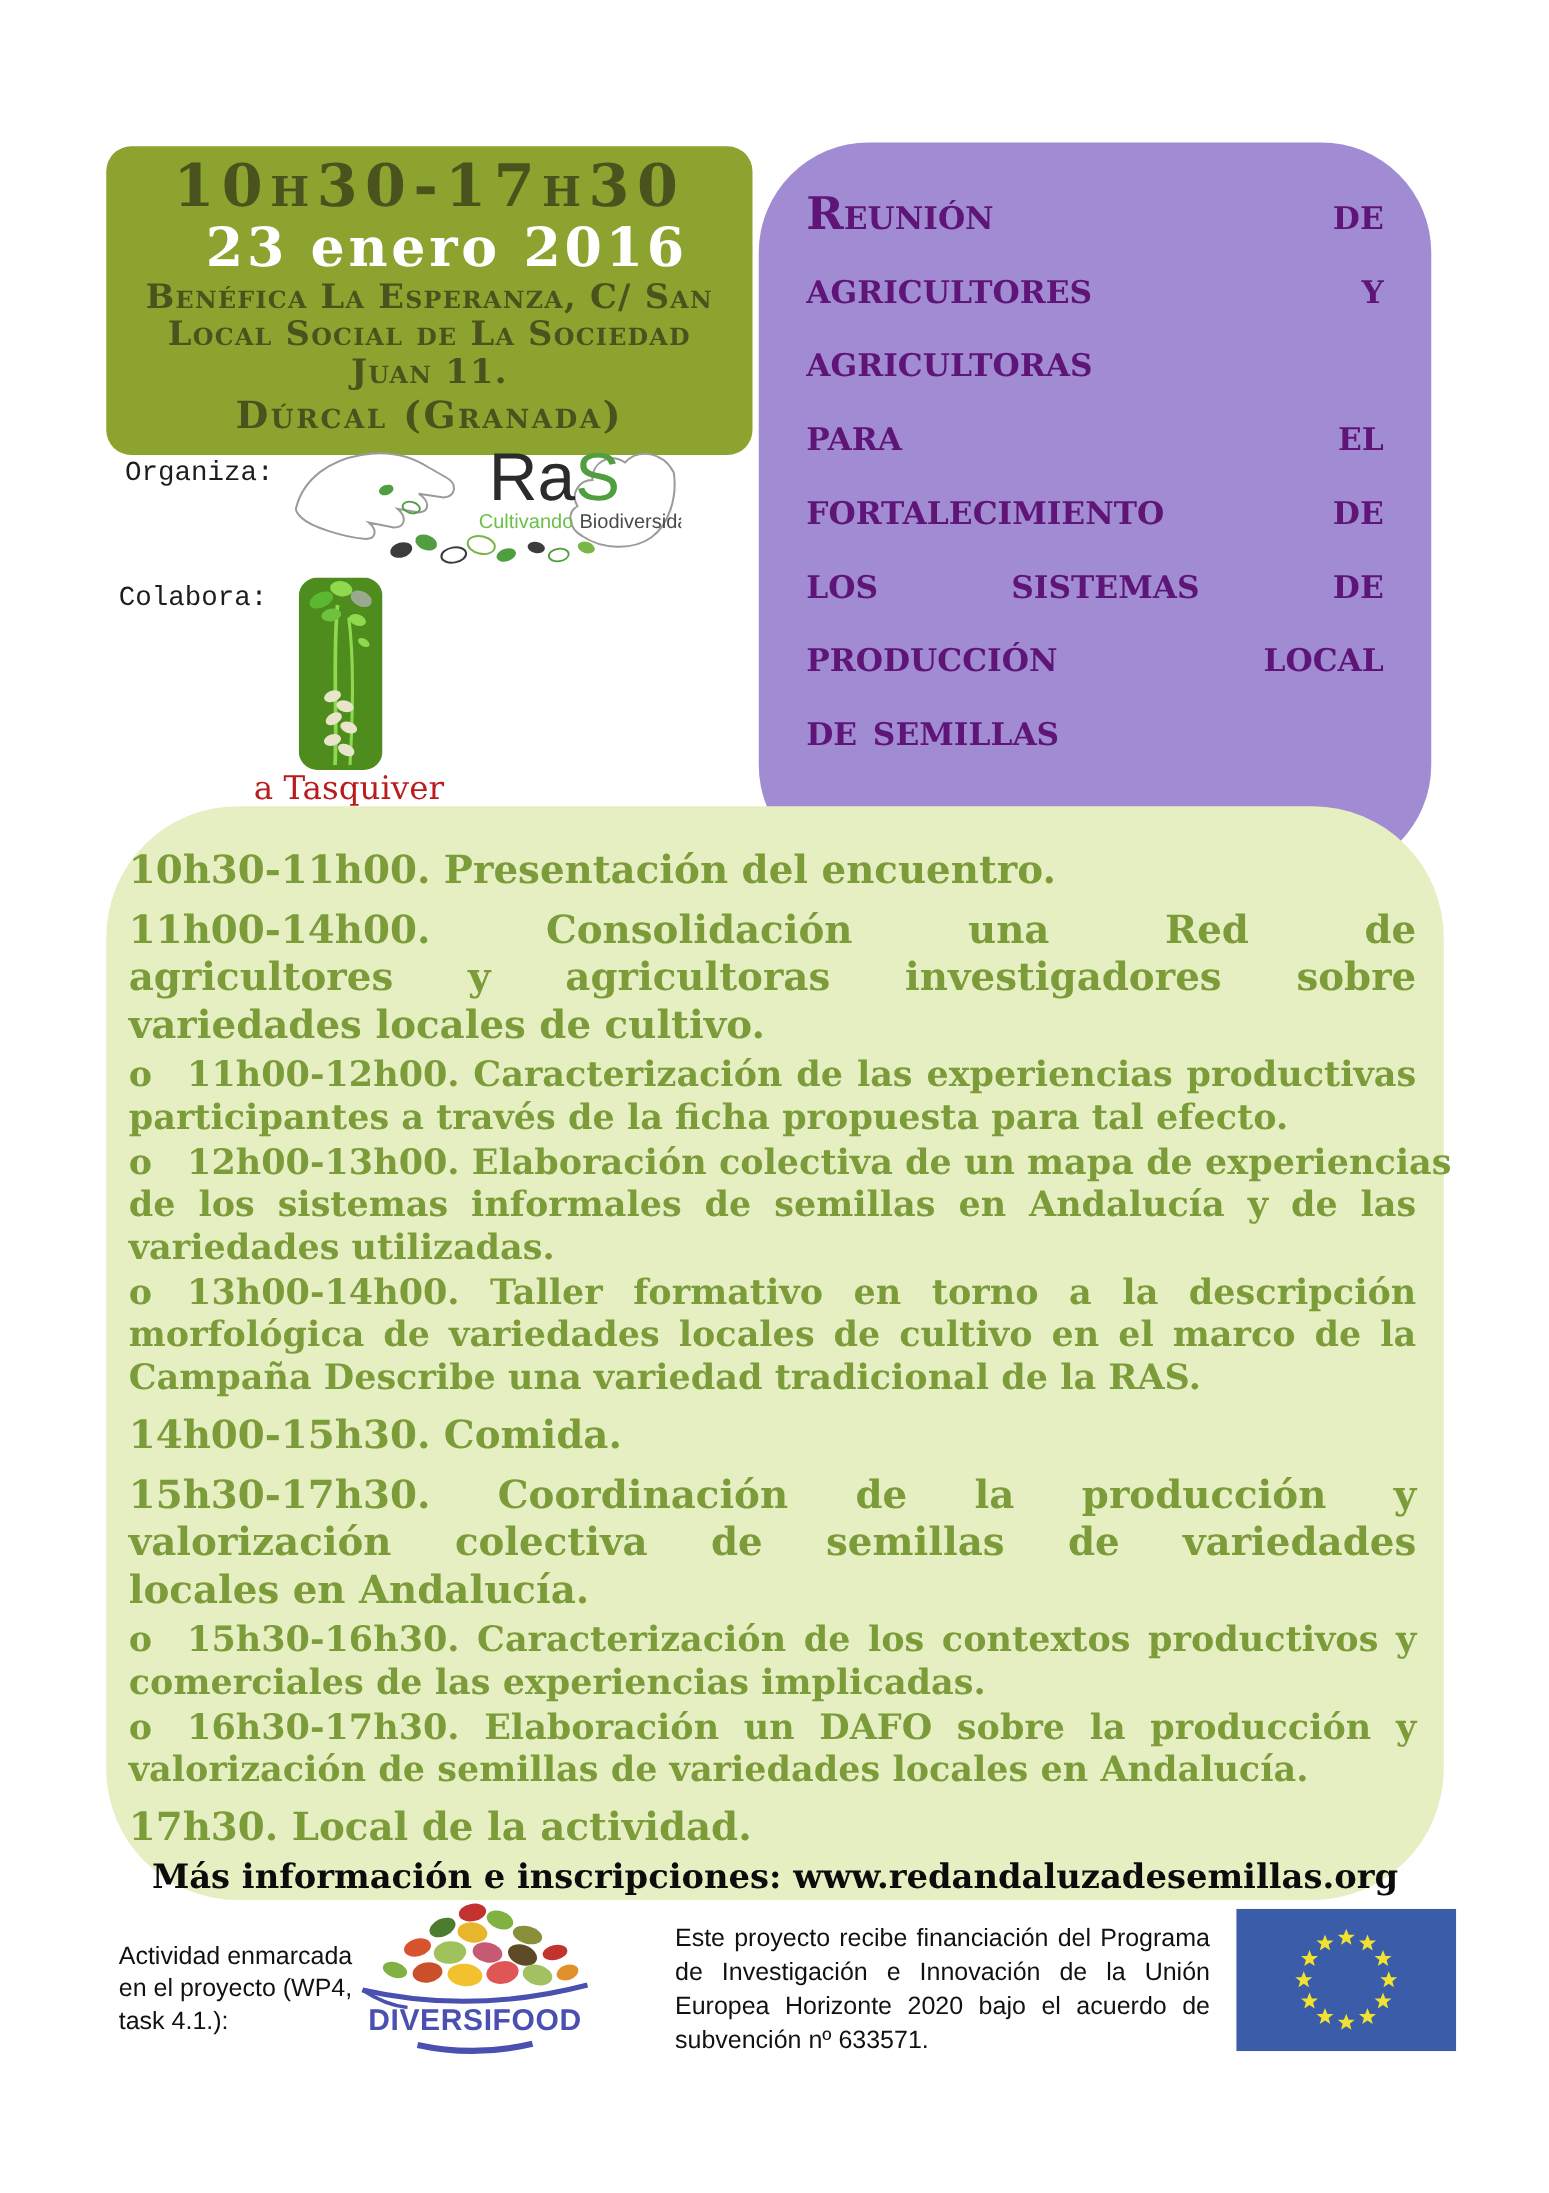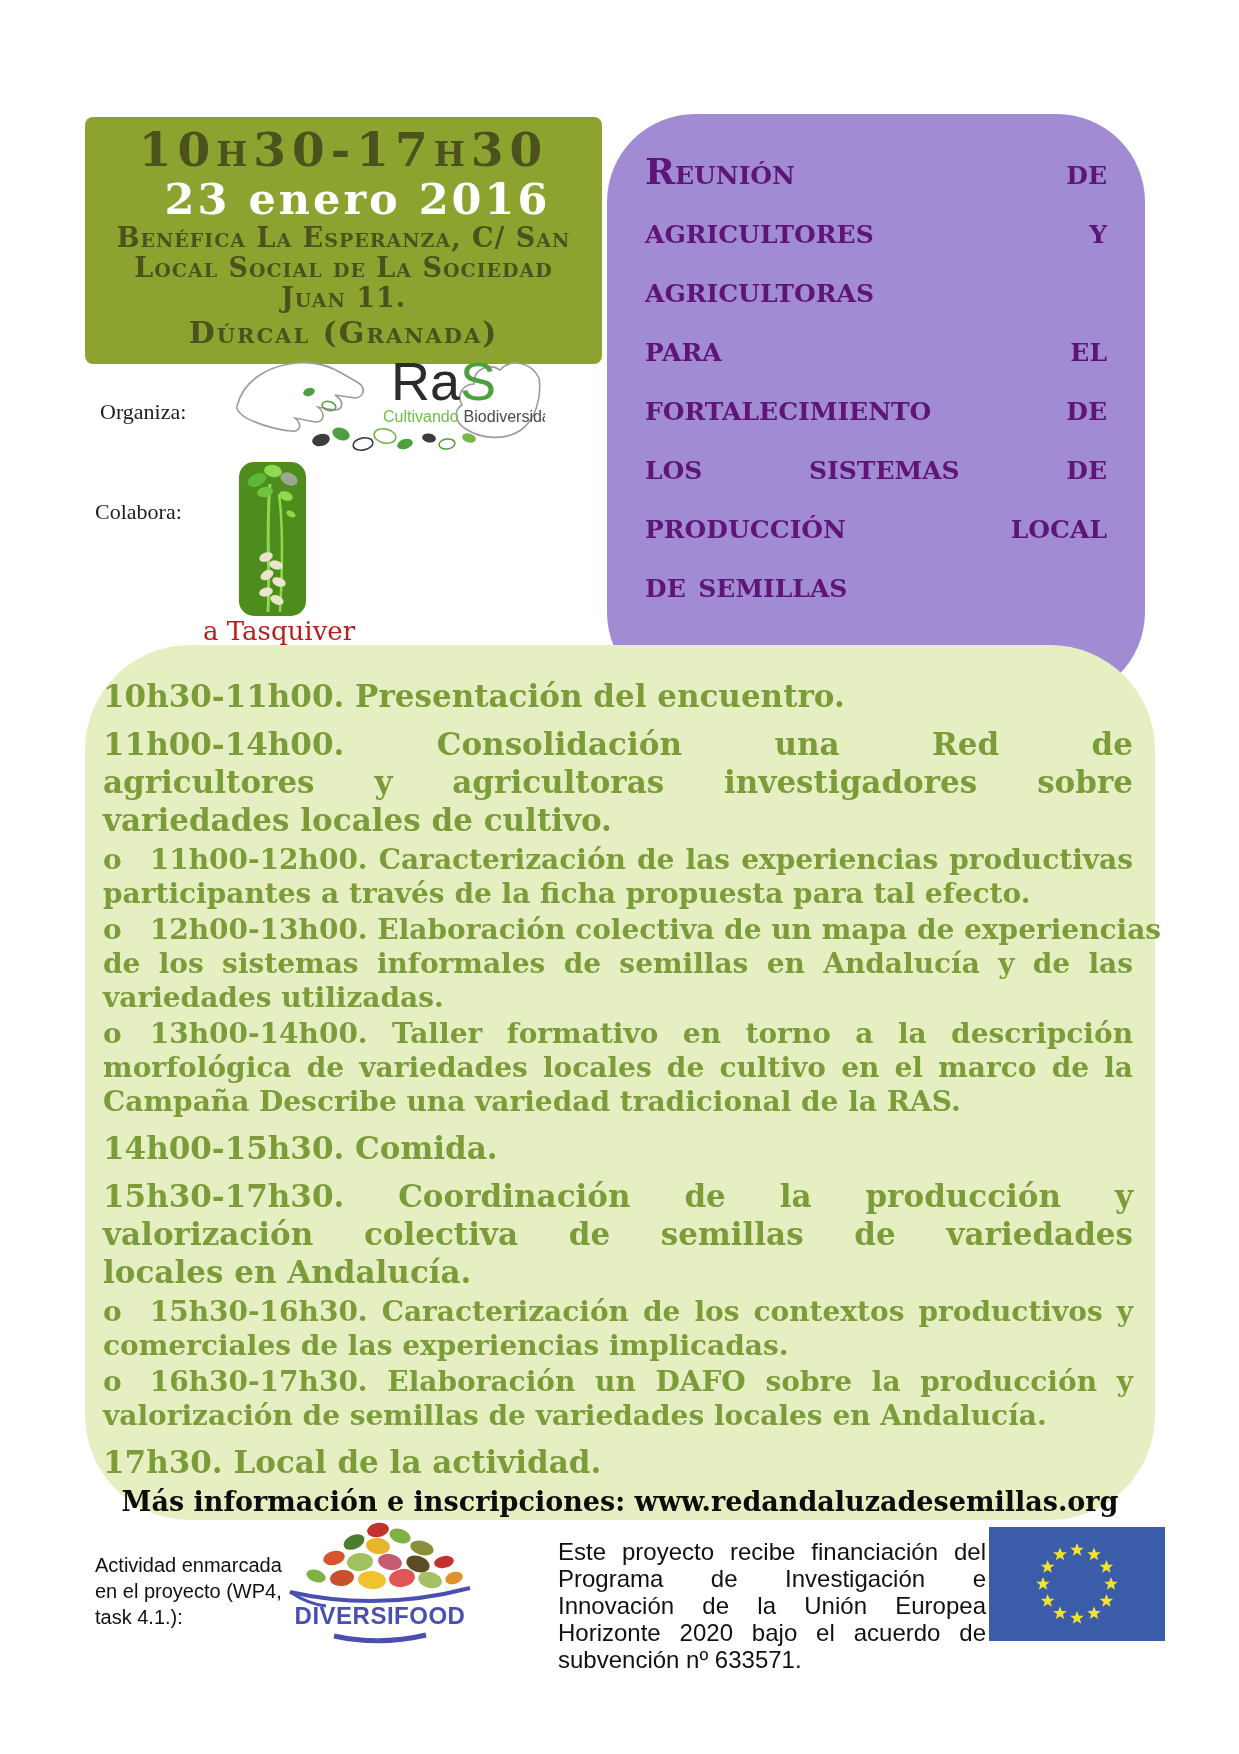--- a/index.html
+++ b/index.html
@@ -1,40 +1,40 @@
 <!DOCTYPE html>
 <html><head>
 <meta charset="utf-8">
 <style>
   html,body { margin:0; padding:0; background:#ffffff; }
   .page { position:relative; width:1239px; height:1754px; background:#fff;
           font-family:"DejaVu Serif", serif; overflow:hidden; }
 
   
   .when-box { position:absolute; left:85px; top:117px; width:517px; height:247px;
-              background:#8ca32f; border-radius:8px; box-sizing:border-box;
+              background:#8ca32f; border-radius:20px; box-sizing:border-box;
               display:flex; flex-direction:column; align-items:center; padding-top:8px; }
   .when-time { font-variant:small-caps; font-weight:bold; font-size:47px; line-height:50px;
                letter-spacing:6px; color:#4a531d; }
   .when-date { color:#ffffff; font-weight:bold; font-size:43px; line-height:48px; letter-spacing:3px;margin-left:28px; }
   .when-venue { font-variant:small-caps; font-weight:bold; font-size:27px; line-height:30px;
                 color:#4a531d; text-align:center; letter-spacing:1px; }
   .when-city { font-variant:small-caps; font-weight:bold; font-size:30px; line-height:34px;
                color:#4a531d; letter-spacing:2px; margin-top:3px; }
 
   
   .title-box { position:absolute; left:607px; top:114px; width:538px; height:586px;
                background:#a18bd3; border-radius:88px; box-sizing:border-box;
                padding:28px 38px 0 38px; }
   .title-line { font-variant:small-caps; font-weight:bold; font-size:36px; line-height:59px;
                 color:#5e1577; text-align:justify; text-align-last:justify; white-space:nowrap; }
   .title-line.last { text-align-last:left; }
 
   
-  .org-label { position:absolute; font-family:Liberation Serif, serif; font-size:22px; color:#1d1d1d;margin-top:33px; }
+  .org-label { position:absolute; font-family:Liberation Mono, monospace; font-size:22px; color:#1d1d1d; }
   .ras-logo { position:absolute; left:233px; top:348px; width:312px; height:118px; }
   .colabora-logo { position:absolute; left:239px; top:462px; width:67px; height:154px; }
   .colabora-caption { position:absolute; left:203px; top:617px; width:170px; font-size:26px;
                       color:#b91c1c; line-height:28px; }
 
   
   .agenda-box { position:absolute; left:85px; top:645px; width:1070px; height:875px;
                 background:#e6efc2; border-radius:105px; box-sizing:border-box;
                 padding:32px 22px 0 18px; }
   .ag-h .line { font-size:31px; line-height:38px; font-weight:bold; color:#7c9c3a;
@@ -43,22 +43,22 @@
                 text-align:justify; text-align-last:justify; white-space:nowrap; }
   .ag-h .line.last, .ag-b .line.last { text-align-last:left; }
 
   .info-line { position:absolute; left:85px; top:1486px; width:1070px; text-align:center;
                font-size:27px; font-weight:bold; color:#0c0c0c; }
 
   
   .activity-note { position:absolute; left:95px; top:1552px; width:200px;
                    font-family:"Liberation Sans", sans-serif; font-size:20px; line-height:26px; color:#111; }
   .diversifood { position:absolute; left:278px; top:1514px; width:205px; height:136px; }
-  .funding-text { position:absolute; left:558px; top:1538px; width:428px;
-                  font-family:"Liberation Sans", sans-serif; font-size:24px; line-height:27px;
+  .funding-text { position:absolute; left:540px; top:1538px; width:428px;
+                  font-family:"Liberation Sans", sans-serif; font-size:20px; line-height:27px;
                   color:#111; text-align:justify; }
   .eu-flag { position:absolute; left:989px; top:1527px; width:176px; height:114px; }
 </style>
 </head>
 <body>
 
 <div class="page">
 
   <div class="when-box">
     <div class="when-time">10h30-17h30</div>

